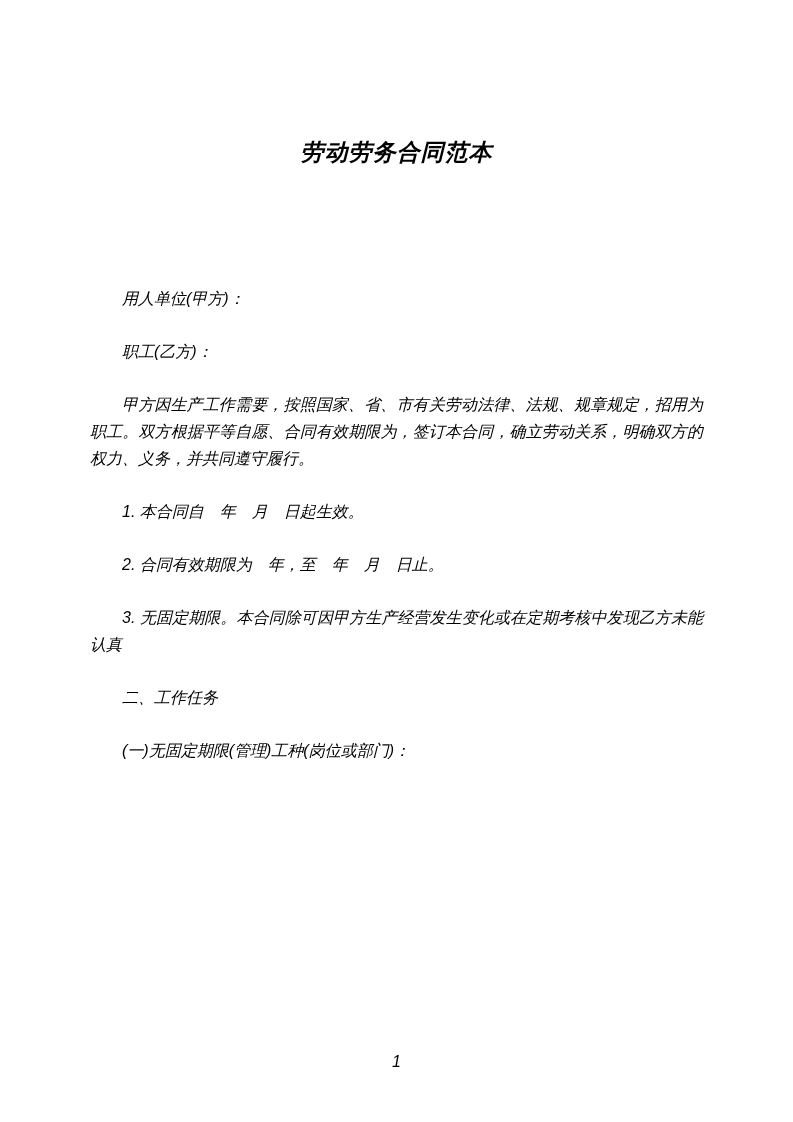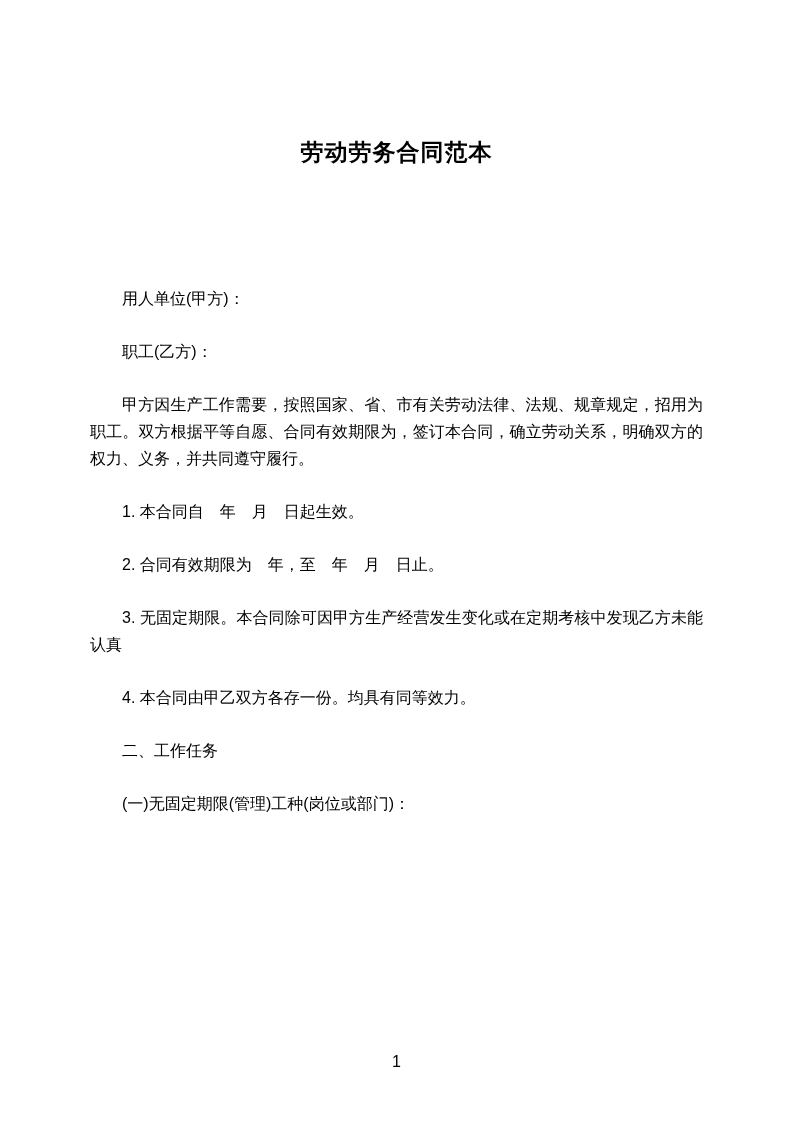--- a/index.html
+++ b/index.html
@@ -1,15 +1,15 @@
 <!DOCTYPE html>
 <html lang="zh"><head>
   <meta charset="utf-8">
   <style>
-    * { margin: 0; padding: 0; box-sizing: border-box; }
+    * { margin: 0; padding: 0; box-sizing: border-box; font-style: italic; }
     html, body {
       background: #ffffff;
       font-family: "Liberation Sans", "DejaVu Sans", sans-serif;
     }
     .page {
       position: relative;
       width: 793px;
       height: 1122px;
       margin: 0 auto;
       background: #ffffff;
@@ -51,19 +51,18 @@
 <div class="page" style="background: rgb(255, 255, 255); color: rgb(0, 0, 0);">
   <h1 class="doc-title">劳动劳务合同范本</h1>
 
   <div>
       <p class="para">用人单位(甲方)：</p>
       <p class="para">职工(乙方)：</p>
       <p class="para">甲方因生产工作需要，按照国家、省、市有关劳动法律、法规、规章规定，招用为职工。双方根据平等自愿、合同有效期限为，签订本合同，确立劳动关系，明确双方的权力、义务，并共同遵守履行。</p>
       <p class="para">1. 本合同自　年　月　日起生效。</p>
       <p class="para">2. 合同有效期限为　年，至　年　月　日止。</p>
       <p class="para">3. 无固定期限。本合同除可因甲方生产经营发生变化或在定期考核中发现乙方未能认真</p>
-      <p class="para">4. 本合同由甲乙双方各存一份。均具有同等效力。</p>
       <p class="para">二、工作任务</p>
       <p class="para">(一)无固定期限(管理)工种(岗位或部门)：</p>
     </div>
 
   <div class="page-footer">1</div>
 </div>
 
 </body></html>

